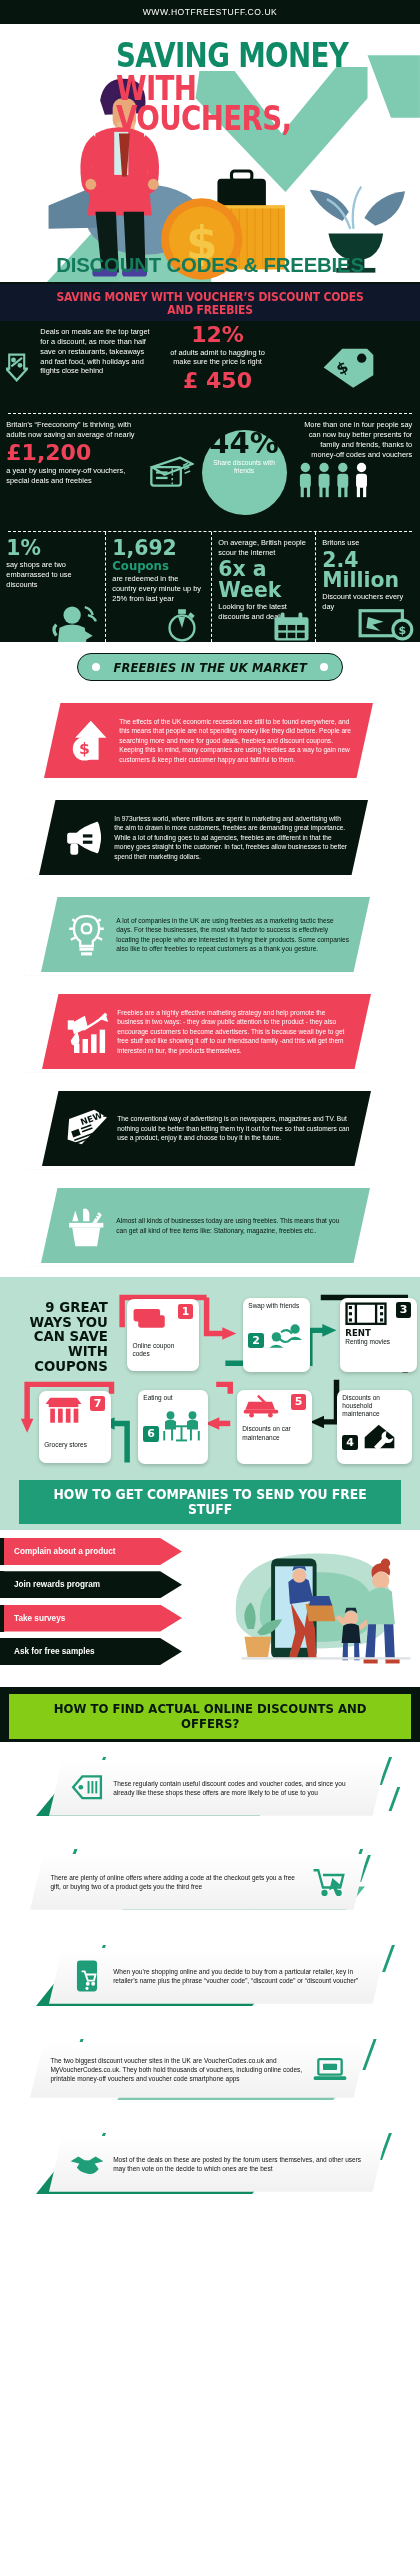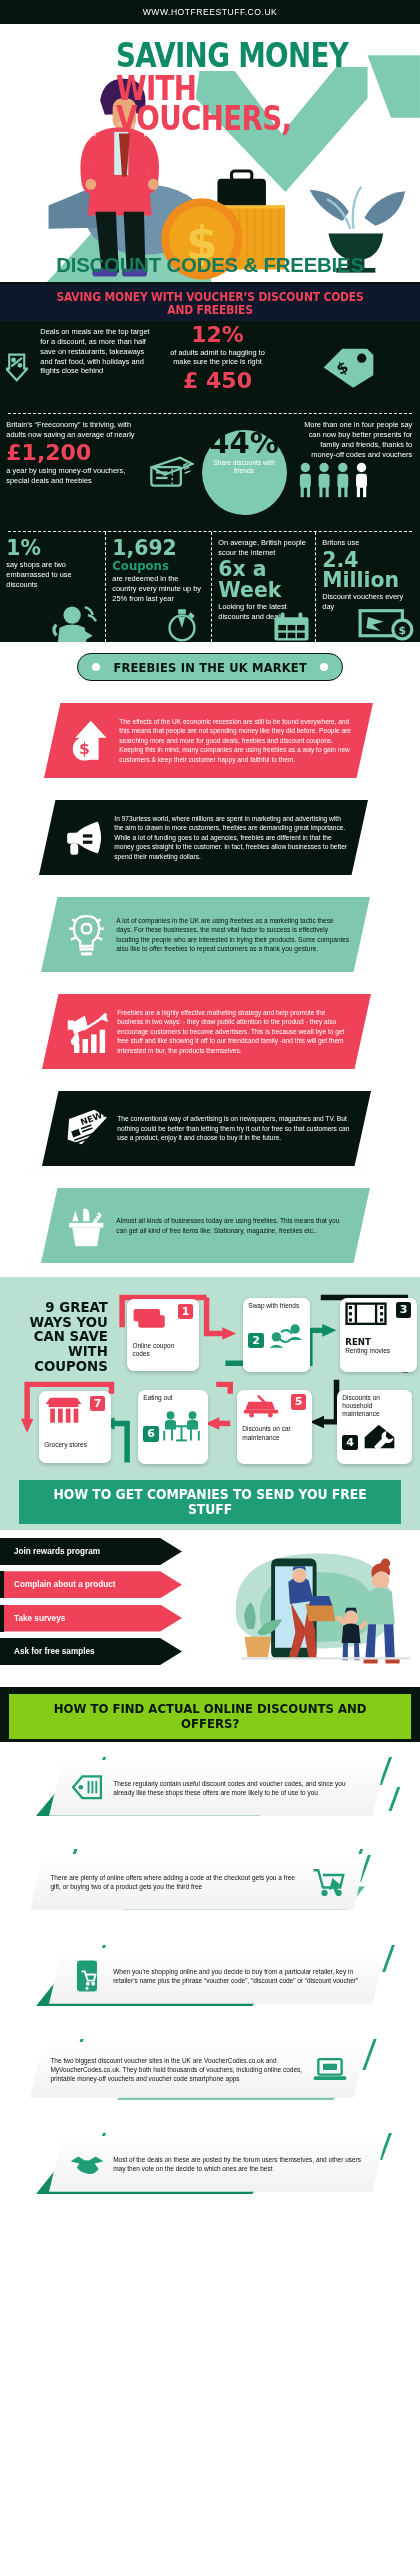--- a/index.html
+++ b/index.html
@@ -70,20 +70,21 @@
   .circle44 .c { font-size:6.7px; color:#fff; line-height:1.15; margin-top:1.6px; padding:0 4.7px;}
 
   
   .pill-wrap { background:#fff; padding:11px 0 6.3px; display:flex; justify-content:center; }
   .pill {
     background:#7fcbb1; border:1.6px solid #06160e; border-radius:19px;
     height:28px; width:266px; display:flex; align-items:center; justify-content:center;
     position:relative;
     font-family:"DejaVu Sans", sans-serif; font-weight:bold; font-size:12.5px; color:#06160e;
     letter-spacing:0.2px;
+    font-style:italic;
   }
   .pill .dot { position:absolute; width:7.8px;height:7.8px;border-radius:50%;background:#fff; }
   .pill .dot.l{left:14px;} .pill .dot.r{right:14px;}
   .pill span.lbl { transform:scaleX(.92); }
 
   
   .cards { background:#fff; padding:4.7px 0 3.1px; }
   .card-row { position:relative; height:100px; }
   .card-body {
     position:absolute; left:41px; top:11px; width:344px; height:78px;
@@ -584,21 +585,21 @@
               <rect x="5" y="5" width="4" height="4"></rect>
                 <rect x="5" y="13" width="4" height="4"></rect>
                 <rect x="5" y="21" width="4" height="4"></rect>
               <rect x="45" y="5" width="4" height="4"></rect>
                 <rect x="45" y="13" width="4" height="4"></rect>
                 <rect x="45" y="21" width="4" height="4"></rect>
             </g>
           </svg>
           <span class="num n-dark">3</span>
         </div>
-        <div style="font-family:'DejaVu Sans',sans-serif; font-weight:bold; font-size:8.6px; margin-top:11px;">RENT</div>
+        <div style="font-family:'DejaVu Sans',sans-serif; font-weight:bold; font-size:8.6px; margin-top:2px;">RENT</div>
         <div>Renting movies</div>
       </div>
     </div>
 
     <div style="position:relative; height:92px; margin-top:3.1px;">
       <svg style="position:absolute; left:0; top:-7.8px; width:407px; height:100px;" viewBox="0 0 520 128" width="407" height="100">
         <path d="M132 24 L132 12 L24 12 L24 58" stroke="#ef4259" stroke-width="7" fill="none"></path>
         <polygon points="16,56 24,74 32,56" fill="#ef4259"></polygon>
         <path d="M152 112 L152 62 L134 62" stroke="#0e8a66" stroke-width="7" fill="none"></path>
         <polygon points="136,54 118,62 136,70" fill="#0e8a66"></polygon>
@@ -676,29 +677,29 @@
       </div>
     </div>
 
     <div class="banner-green">
       <span>HOW TO GET COMPANIES TO SEND YOU FREE STUFF</span>
     </div>
   </div>
 
   <div class="arrows">
     <div style="padding-left:0;">
+      <div class="arrow-item red">
+        <span class="arrow-bar"></span>
+        <span class="arrow-tick"></span>
+        <span class="alabel">Complain about a product</span>
+      </div>
       <div class="arrow-item dark">
         <span class="arrow-bar"></span>
         <span class="arrow-tick"></span>
         <span class="alabel">Join rewards program</span>
-      </div>
-      <div class="arrow-item red">
-        <span class="arrow-bar"></span>
-        <span class="arrow-tick"></span>
-        <span class="alabel">Complain about a product</span>
       </div>
       <div class="arrow-item red">
         <span class="arrow-bar"></span>
         <span class="arrow-tick"></span>
         <span class="alabel">Take surveys</span>
       </div>
       <div class="arrow-item dark">
         <span class="arrow-bar"></span>
         <span class="arrow-tick"></span>
         <span class="alabel">Ask for free samples</span>

